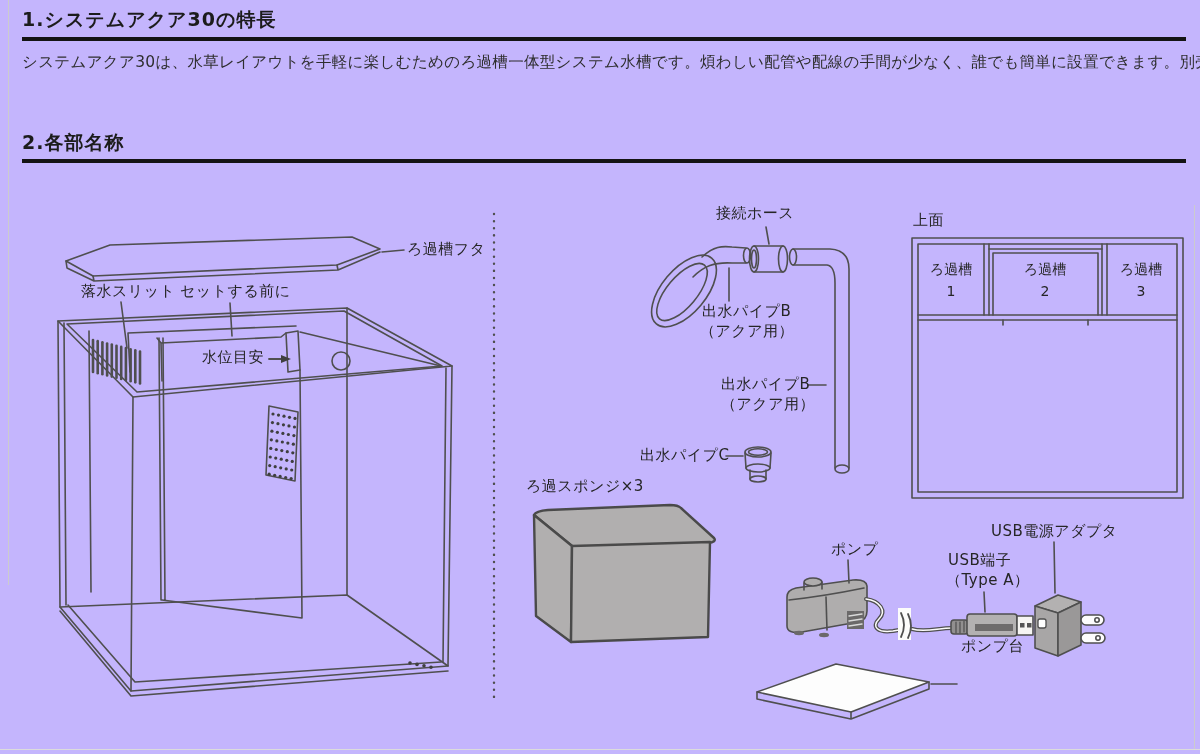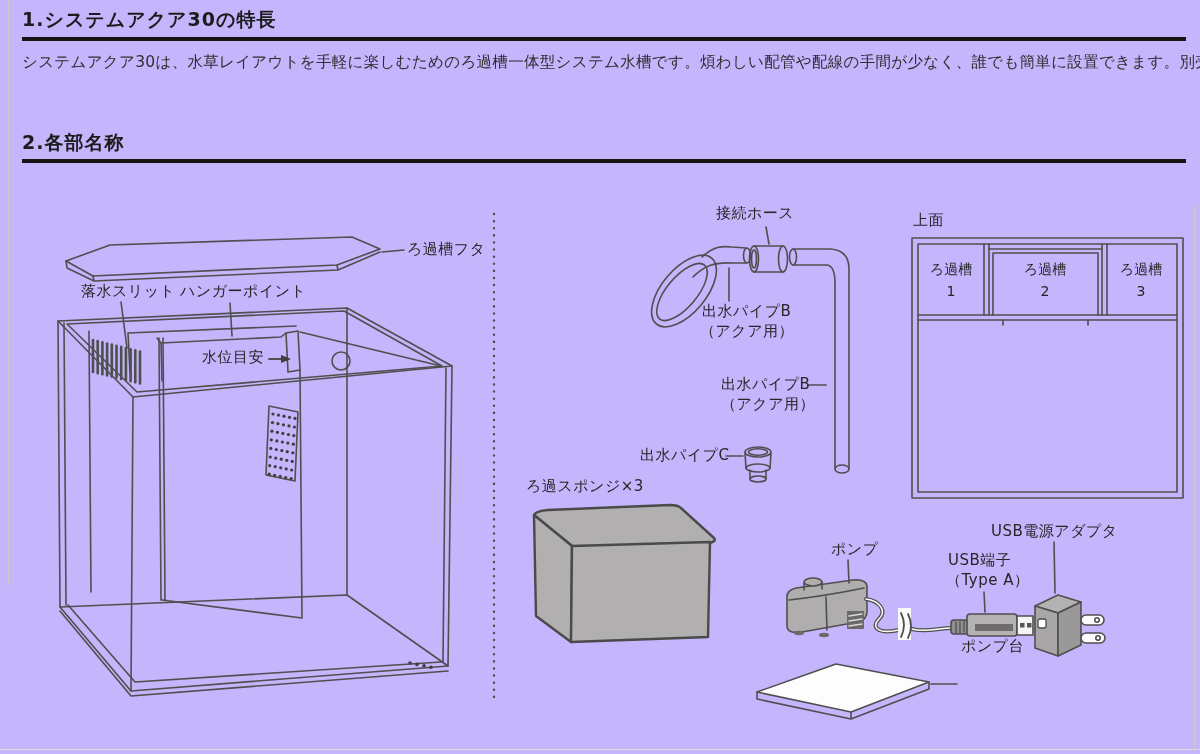--- a/index.html
+++ b/index.html
@@ -229,21 +229,21 @@
 
     <g>
       <path d="M757,692 L836,664 L929,682 L851,712 Z" fill="#fdfdfd"></path>
       <path d="M757,692 L757,699 L851,719 L851,712 M851,719 L929,689 L929,682"></path>
       <path d="M931,684 L957,684"></path>
     </g>
   </svg>
 
   <div class="abs dlabel" style="left:407px;top:242px;">ろ過槽フタ</div>
   <div class="abs dlabel" style="left:65px;top:284px;margin-left:16px;">落水スリット</div>
-  <div class="abs dlabel" style="left:180px;top:284px;">ハンガーポイント</div>
+  <div class="abs dlabel" style="left:180px;top:284px;">セットする前に</div>
   <div class="abs dlabel" style="left:202px;top:350px;">水位目安</div>
 
   <div class="abs dlabel" style="left:716px;top:206px;">接続ホース</div>
   <div class="abs dlabel" style="left:702px;top:304px;">出水パイプB</div>
   <div class="abs dlabel" style="left:700px;top:324px;">（アクア用）</div>
   <div class="abs dlabel" style="left:721px;top:377px;">出水パイプB</div>
   <div class="abs dlabel" style="left:721px;top:397px;">（アクア用）</div>
   <div class="abs dlabel" style="left:640px;top:448px;">出水パイプC</div>
   <div class="abs dlabel" style="left:526px;top:479px;">ろ過スポンジ×3</div>
 

